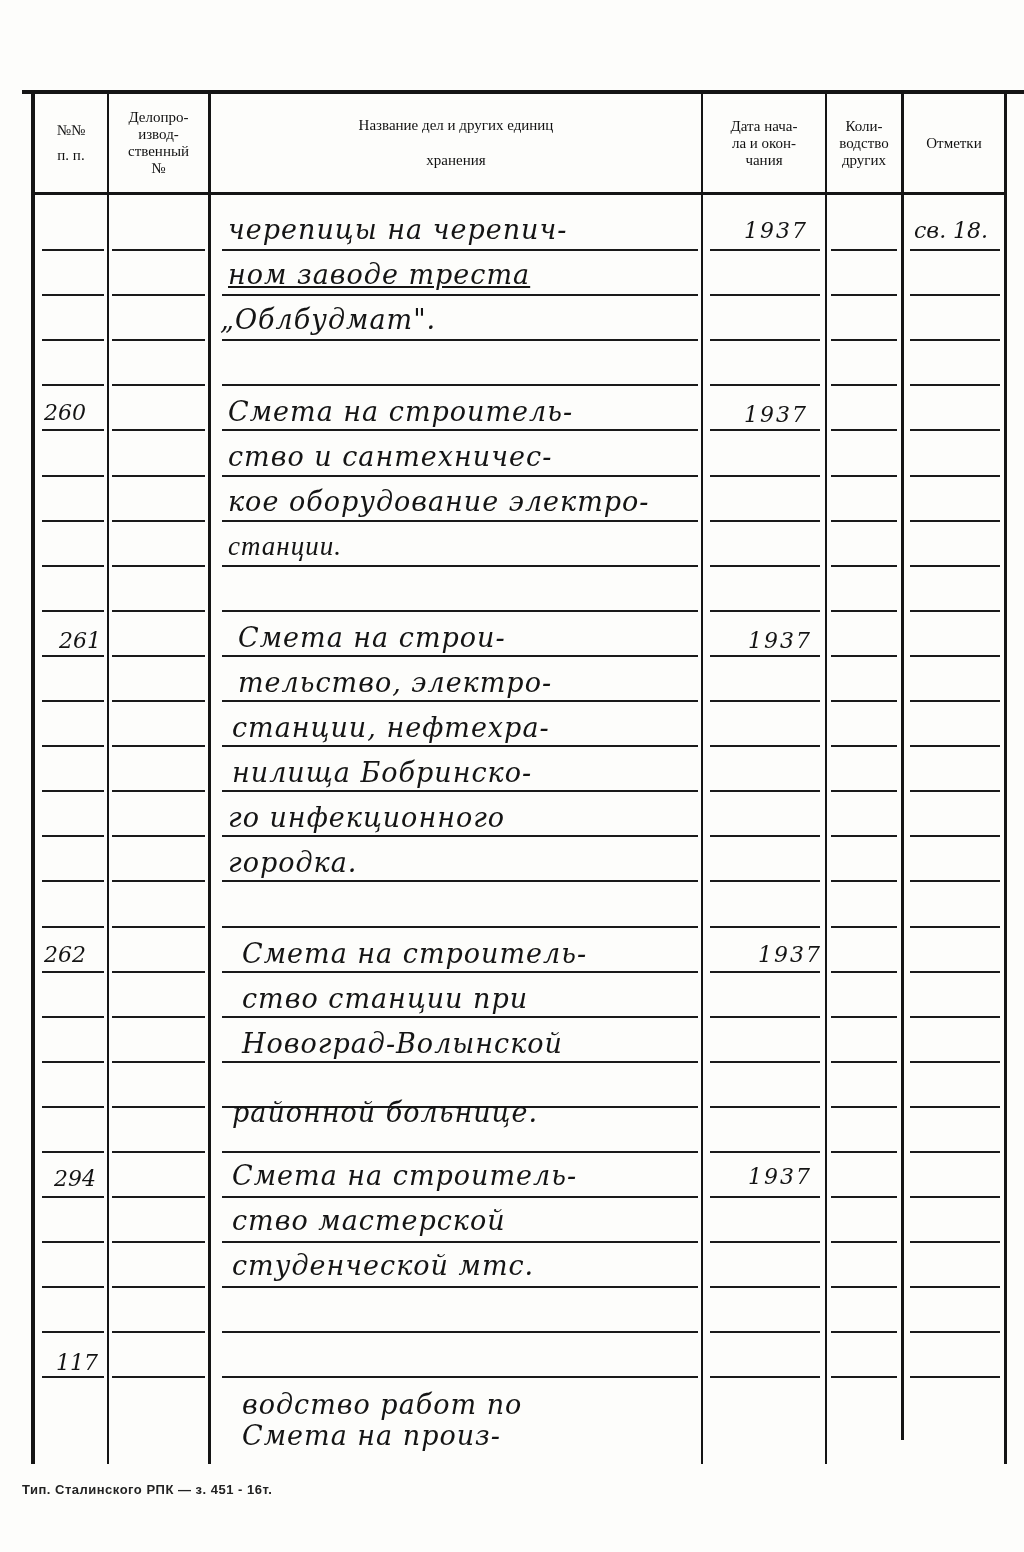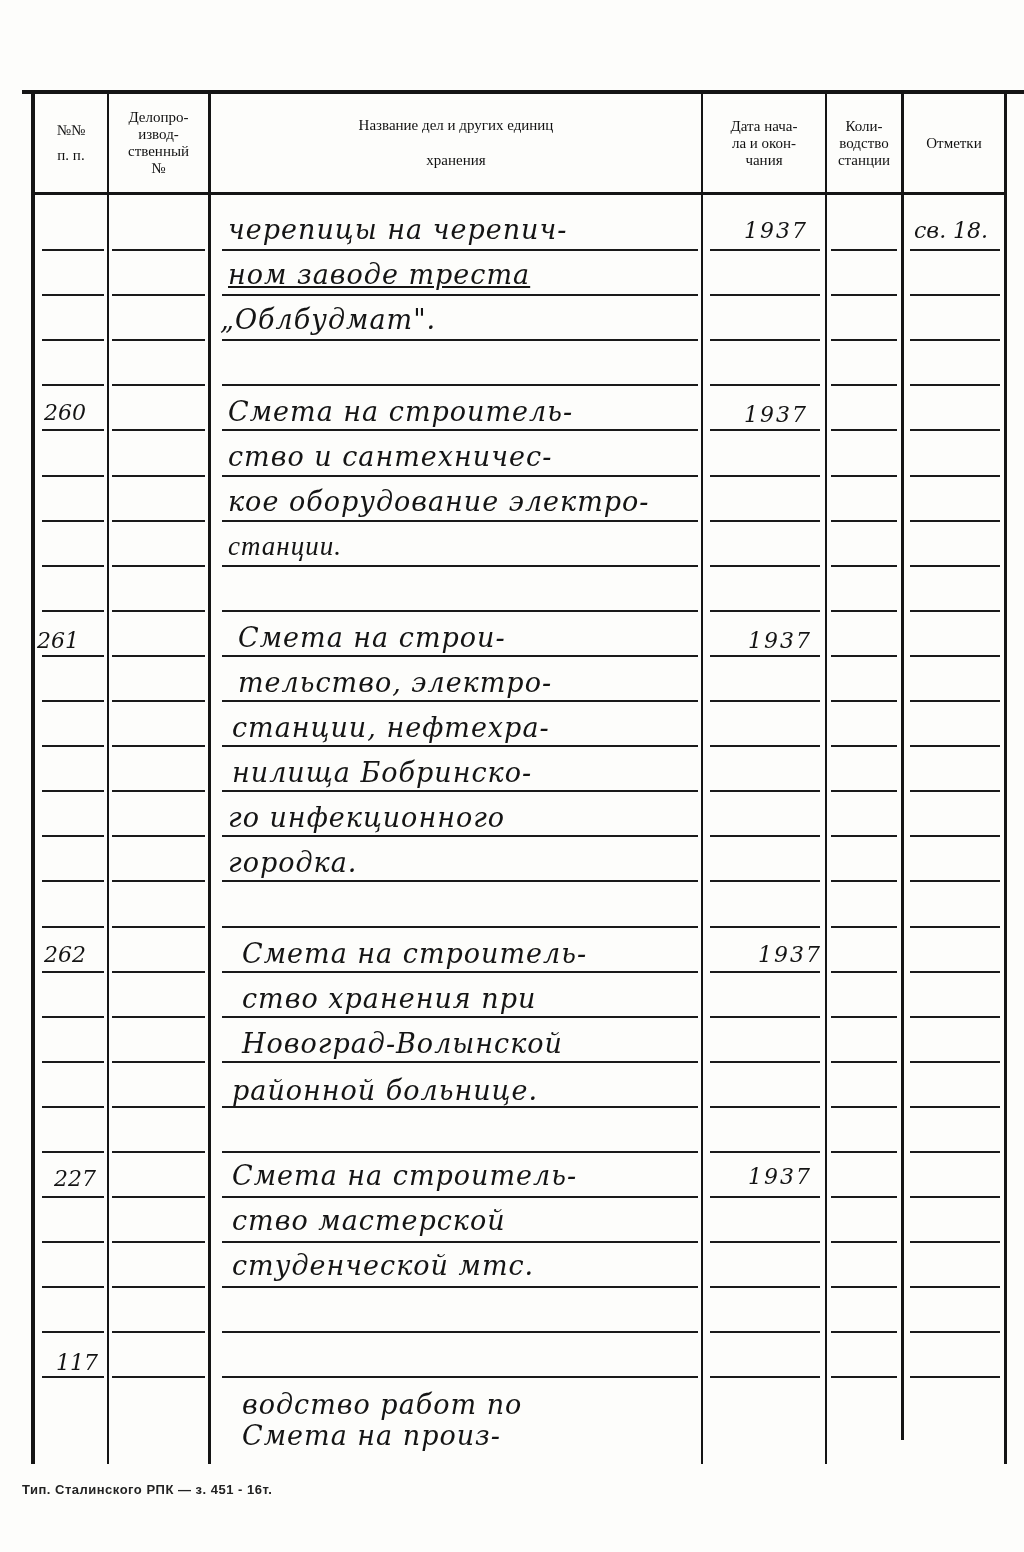--- a/index.html
+++ b/index.html
@@ -48,21 +48,21 @@
       <span style="margin-top:18px">хранения</span>
     </div>
     <div class="hdr-cell" style="left:703px;width:122px;">
       <span>Дата нача-</span>
       <span>ла и окон-</span>
       <span>чания</span>
     </div>
     <div class="hdr-cell" style="left:827px;width:74px;">
       <span>Коли-</span>
       <span>водство</span>
-      <span>станции</span>
+      <span>других</span>
     </div>
     <div class="hdr-cell" style="left:904px;width:100px;">
       <span>Отметки</span>
     </div>
   </div>
   <div class="hdr-bottom"></div>
 
   <div id="rules">
       <div class="rule" style="left: 42px; width: 62px; top: 249px;"></div>
       <div class="rule" style="left: 112px; width: 93px; top: 249px;"></div>
@@ -233,41 +233,41 @@
   <div>
     <span class="num" style="left:44px;top:400px;">260</span>
     <span class="hw" style="left:228px;top:396px;">Смета на строитель-</span>
     <span class="hw" style="left:228px;top:441px;">ство и сантехничес-</span>
     <span class="hw" style="left:228px;top:486px;">кое оборудование электро-</span>
     <span class="hw" style="left:228px;top:531px;font-family:Liberation Serif, serif;">станции.</span>
     <span class="date" style="left:744px;top:402px;">1937</span>
   </div>
 
   <div>
-    <span class="num" style="left:37px;top:628px;">261</span>
+    <span class="num" style="left:59px;top:628px;">261</span>
     <span class="hw" style="left:238px;top:622px;">Смета на строи-</span>
     <span class="hw" style="left:238px;top:667px;">тельство, электро-</span>
     <span class="hw" style="left:232px;top:712px;">станции, нефтехра-</span>
     <span class="hw" style="left:232px;top:757px;">нилища Бобринско-</span>
     <span class="hw" style="left:228px;top:802px;">го инфекционного</span>
     <span class="hw" style="left:228px;top:847px;">городка.</span>
     <span class="date" style="left:748px;top:628px;">1937</span>
   </div>
 
   <div>
     <span class="num" style="left:44px;top:942px;">262</span>
     <span class="hw" style="left:242px;top:938px;">Смета на строитель-</span>
-    <span class="hw" style="left:242px;top:983px;">ство хранения при</span>
+    <span class="hw" style="left:242px;top:983px;">ство станции при</span>
     <span class="hw" style="left:242px;top:1028px;">Новоград-Волынской</span>
-    <span class="hw" style="left:232px;top:1075px;">районной больнице.</span>
+    <span class="hw" style="left:232px;top:1097px;">районной больнице.</span>
     <span class="date" style="left:758px;top:942px;">1937</span>
   </div>
 
   <div>
-    <span class="num" style="left:54px;top:1166px;">227</span>
+    <span class="num" style="left:54px;top:1166px;">294</span>
     <span class="hw" style="left:232px;top:1160px;">Смета на строитель-</span>
     <span class="hw" style="left:232px;top:1205px;">ство мастерской</span>
     <span class="hw" style="left:232px;top:1250px;">студенческой мтс.</span>
     <span class="date" style="left:748px;top:1164px;">1937</span>
   </div>
 
   <div>
     <span class="num" style="left:56px;top:1350px;">117</span>
     <span class="hw" style="left:242px;top:1420px;">Смета на произ-</span>
     <span class="hw" style="left:242px;top:1389px;">водство работ по</span>

